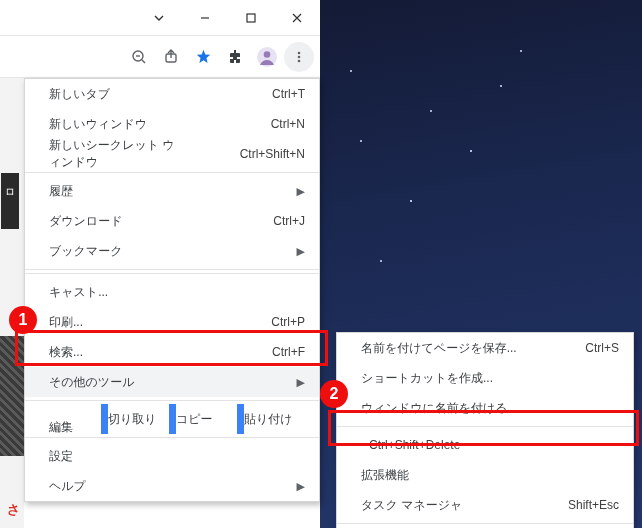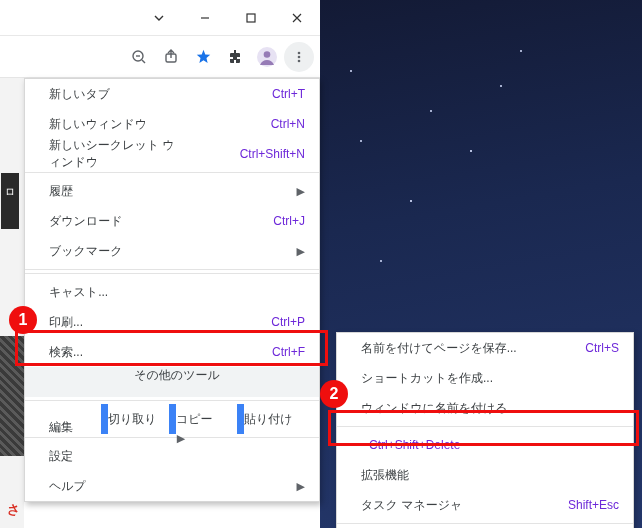--- a/index.html
+++ b/index.html
@@ -25,24 +25,24 @@
      background: repeating-linear-gradient(45deg,#3a3a3a 0 3px,#5a5a5a 3px 6px); }
   .red-text { color: #d93025; font-size: 13px; font-weight: 600; }
   .strip-txt2 { position: absolute; left: 7px; top: 423px; }
   .dark-block { position:absolute; left:1px; top:95px; width:18px; height:56px; background:#2a2a2a; color:#fff; font-size:10px; text-align:center; padding-top:12px;}
 
   .menu { position: absolute; background: #fff; border: 1px solid #d7d7d7; box-shadow: 2px 3px 6px rgba(0,0,0,0.25); font-size: 12px; color: #3c4043; }
   .menu1 { left: 24px; top: 78px; width: 296px; }
   .menu2 { left: 336px; top: 332px; width: 298px; }
   .m-row { display: flex; align-items: center; height: 30px; padding: 0 14px 0 24px; gap: 48px; }
   .m-label { flex: 1; }
-  .m-short { color: #6d28d9; font-size: 12px; margin-left: 8px; }
+  .m-short { color: #404040; font-size: 12px; margin-left: 8px; }
   .m-arrow { font-size: 11px; color: #5f6368; margin-left: 8px; }
   .m-sep { height: 1px; background: #e3e3e3; margin: 3px 0; }
-  .m-highlight { background: #f1f3f4; flex-direction: column; }
+  .m-highlight { background: #f1f3f4; }
 
   .zoom-row { display: flex; align-items: center; height: 36px; padding: 0 10px 0 24px; }
   .zoom-lbl { flex: 1; }
   .zoom-btn { width: 34px; text-align: center; color: #3c4043; font-size: 14px; }
   .zoom-box { width: 14px; height: 14px; border: 1.5px dashed #3c4043; margin-left:8px; }
 
   .edit-row { display:flex; align-items:center; height: 30px; padding: 0 14px 0 24px; }
   .edit-lbl { width: 52px; margin-top: 16px; }
   .edit-item { flex:1; text-align:left; border-left:7px solid #3b82f6; height:100%; line-height:30px; }
 

